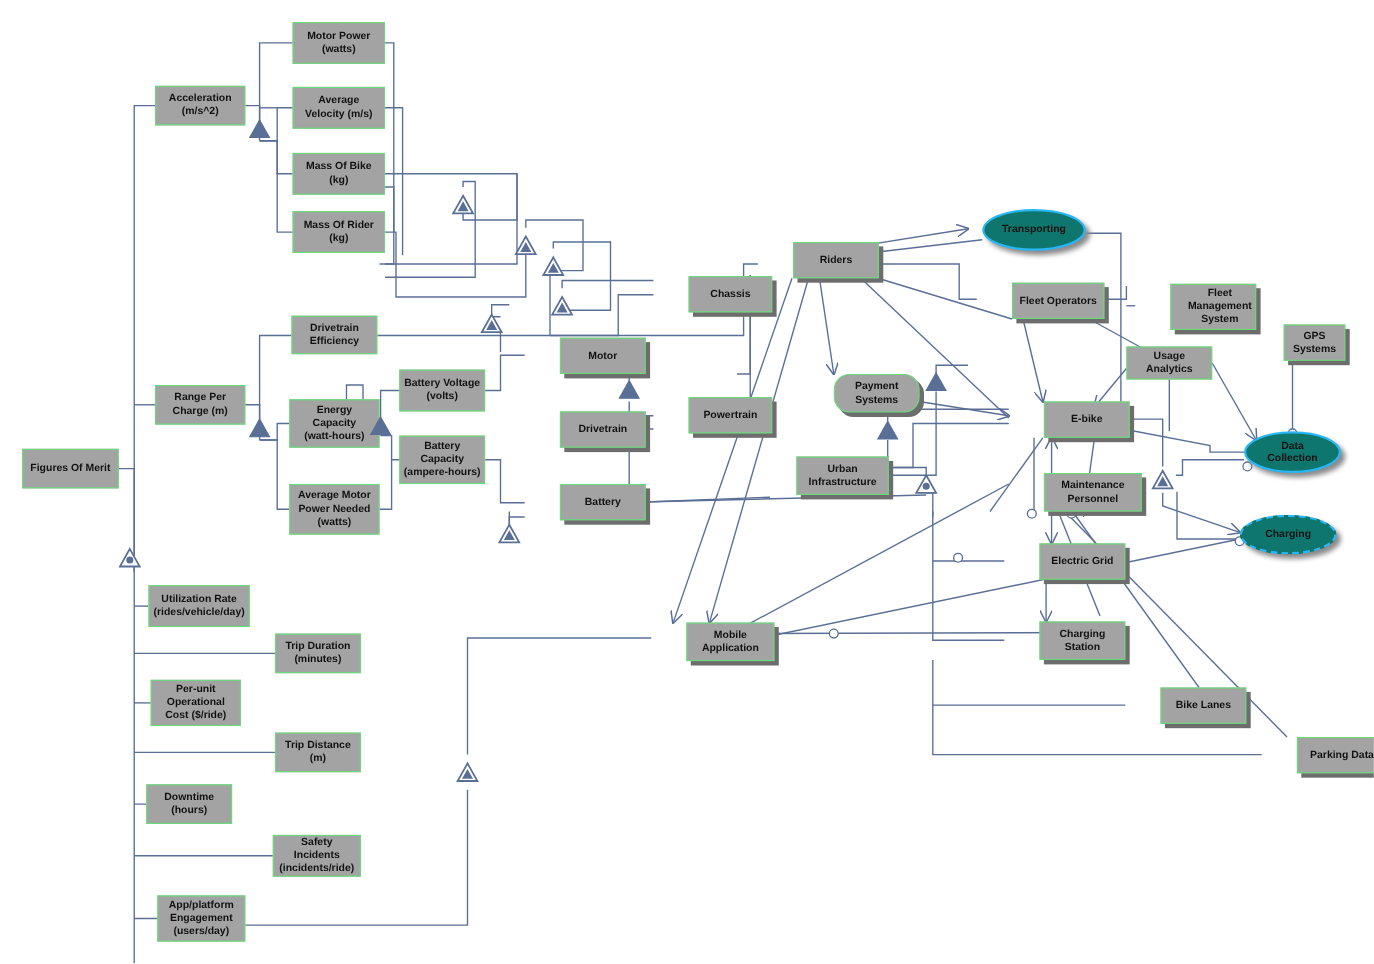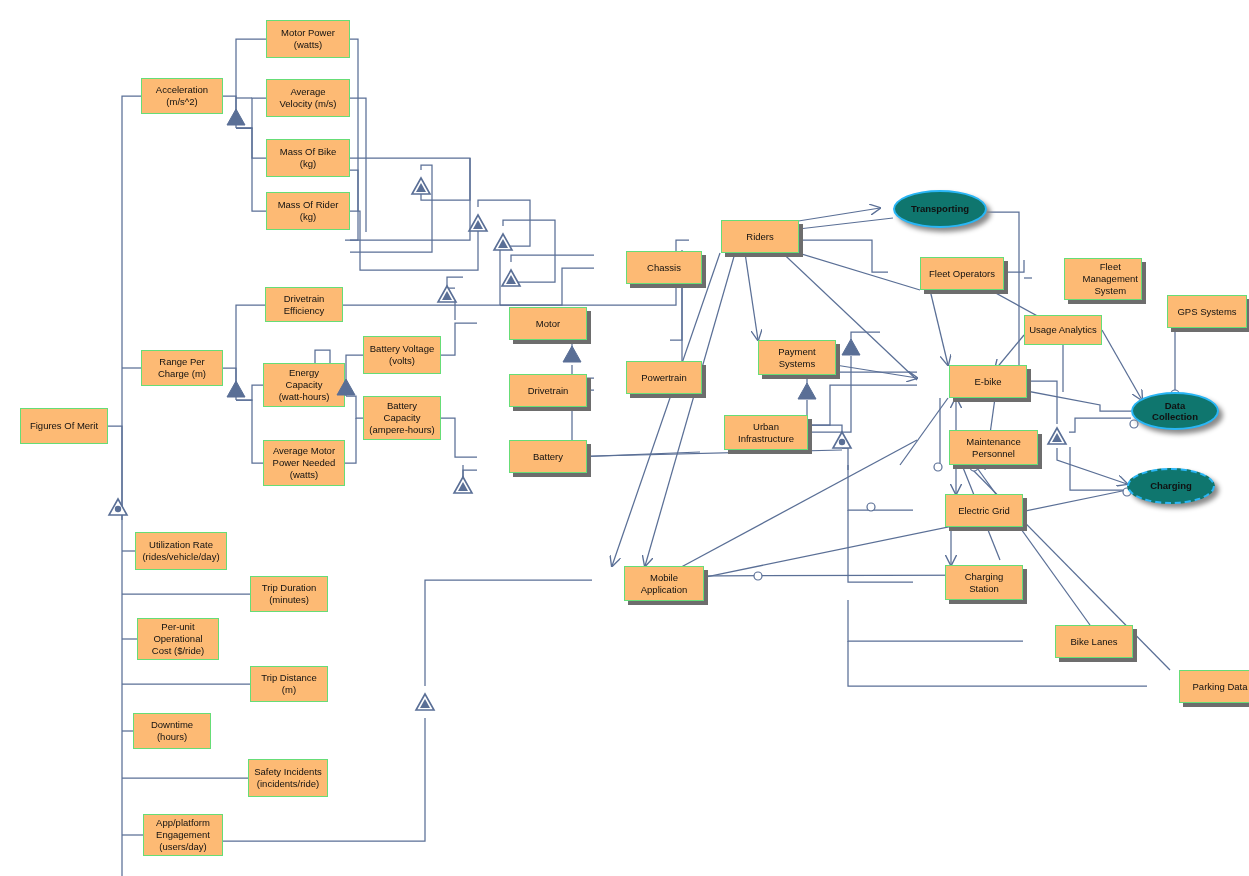--- a/index.html
+++ b/index.html
@@ -8,26 +8,26 @@
     position:relative;
     width:1249px;height:876px;
     background:#ffffff;
     font-family:"Liberation Sans", sans-serif;
     overflow:hidden;
   }
   #edges{position:absolute;left:0;top:0;width:1249px;height:876px;}
   .node{
     position:absolute;
     box-sizing:border-box;
-    background:#fdba74;
+    background:#a3a3a3;
     border:1.6px solid #66dd77;
     display:flex;align-items:center;justify-content:center;
     text-align:center;
     color:#111111;
-    font-weight:normal;
+    font-weight:bold;
     font-size:9.5px;
     line-height:1.25;
     padding:2px 3px;
     z-index:5;
     white-space:pre-line;
   }
   .node.shadow{ box-shadow:4px 4px 0 0 #6d6d6d;margin-left:32px; }
   .node.plain{ box-shadow:none; }
   .ellipse{
     position:absolute;
@@ -230,32 +230,32 @@
 (incidents/ride)</span></div>
       <div class="node plain" style="left: 143px; top: 814px; width: 80px; height: 42px;"><span>App/platform
 Engagement
 (users/day)</span></div>
       <div class="node shadow" style="left: 594px; top: 251px; width: 76px; height: 33px;"><span>Chassis</span></div>
       <div class="node shadow" style="left: 477px; top: 307px; width: 78px; height: 33px;"><span>Motor</span></div>
       <div class="node shadow" style="left: 594px; top: 361px; width: 76px; height: 33px;"><span>Powertrain</span></div>
       <div class="node shadow" style="left: 477px; top: 374px; width: 78px; height: 33px;"><span>Drivetrain</span></div>
       <div class="node shadow" style="left: 477px; top: 440px; width: 78px; height: 33px;"><span>Battery</span></div>
       <div class="node shadow" style="left: 689px; top: 220px; width: 78px; height: 33px;"><span>Riders</span></div>
-      <div class="node shadow" style="left: 726px; top: 340px; width: 78px; height: 35px;"><span>Payment
+      <div class="node shadow" style="left: 726px; top: 340px; width: 78px; height: 35px; border-radius: 14px;"><span>Payment
 Systems</span></div>
       <div class="node shadow" style="left: 692px; top: 415px; width: 84px; height: 35px;"><span>Urban
 Infrastructure</span></div>
       <div class="node shadow" style="left: 592px; top: 566px; width: 80px; height: 35px;"><span>Mobile
 Application</span></div>
       <div class="node shadow" style="left: 888px; top: 257px; width: 84px; height: 33px;"><span>Fleet Operators</span></div>
       <div class="node shadow" style="left: 1032px; top: 258px; width: 78px; height: 42px; justify-content: flex-end;"><span>Fleet
 Management
 System</span></div>
       <div class="node plain" style="left: 1024px; top: 315px; width: 78px; height: 30px;"><span>Usage Analytics</span></div>
-      <div class="node shadow" style="left: 1135px; top: 295px; width: 80px; height: 33px;"><span>GPS Systems</span></div>
+      <div class="node shadow" style="left: 1135px; top: 295px; width: 56px; height: 33px;"><span>GPS Systems</span></div>
       <div class="node shadow" style="left: 917px; top: 365px; width: 78px; height: 33px;"><span>E-bike</span></div>
       <div class="node shadow" style="left: 917px; top: 430px; width: 89px; height: 35px;"><span>Maintenance
 Personnel</span></div>
       <div class="node shadow" style="left: 913px; top: 494px; width: 78px; height: 33px;"><span>Electric Grid</span></div>
       <div class="node shadow" style="left: 913px; top: 565px; width: 78px; height: 35px;"><span>Charging
 Station</span></div>
       <div class="node shadow" style="left: 1023px; top: 625px; width: 78px; height: 33px;"><span>Bike Lanes</span></div>
       <div class="node shadow" style="left: 1147px; top: 670px; width: 82px; height: 33px;"><span>Parking Data</span></div>
       <div class="ellipse shadow" style="left: 893px; top: 190px; width: 94px; height: 38px;"><span>Transporting</span></div>
       <div class="ellipse shadow" style="left: 1131px; top: 392px; width: 88px; height: 38px;"><span>Data

